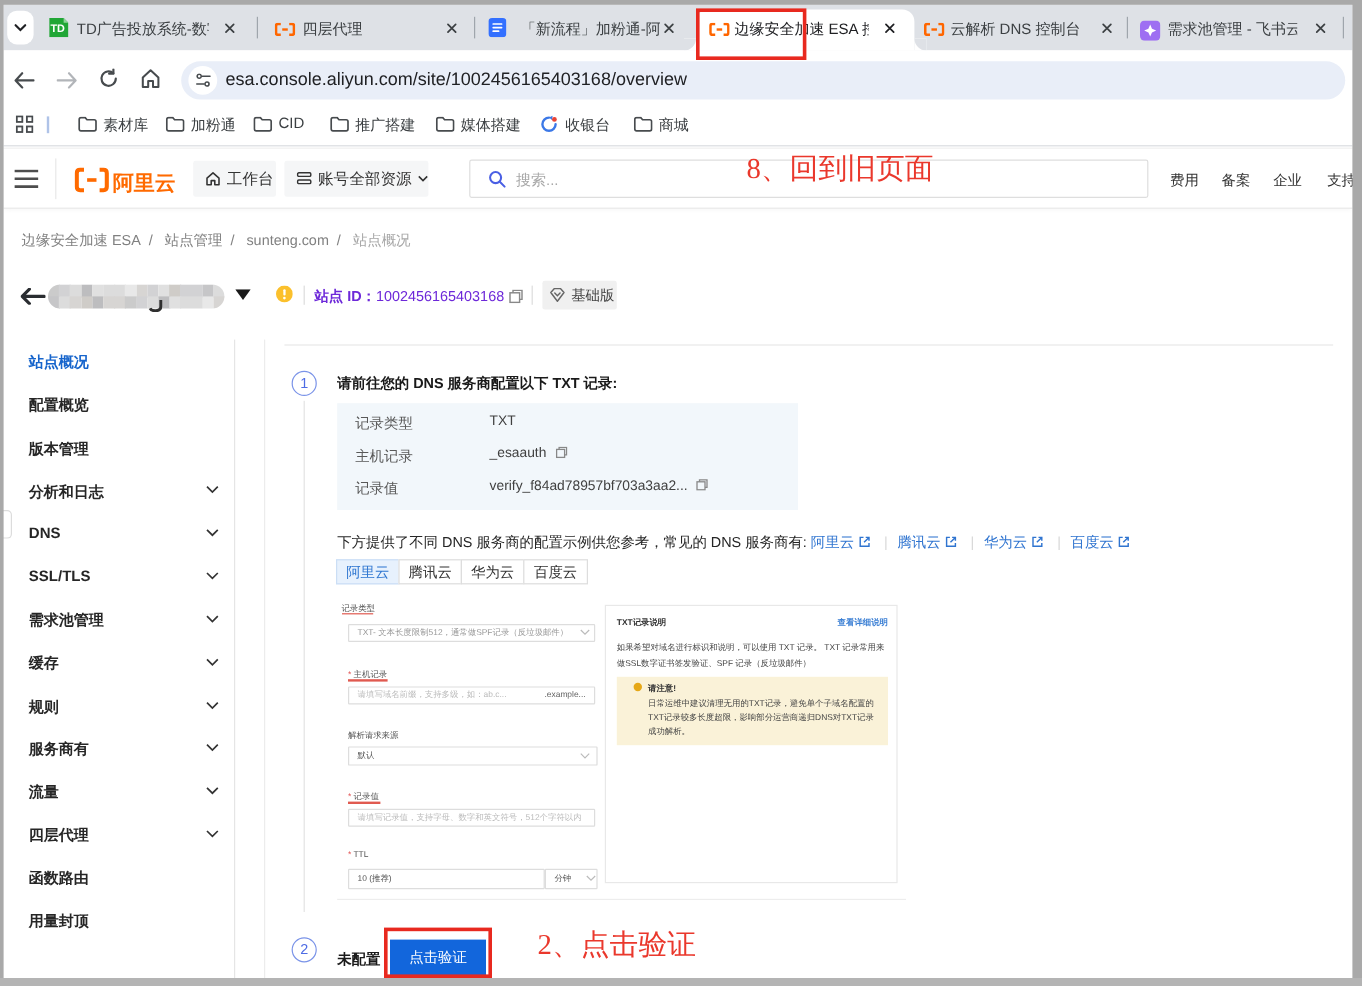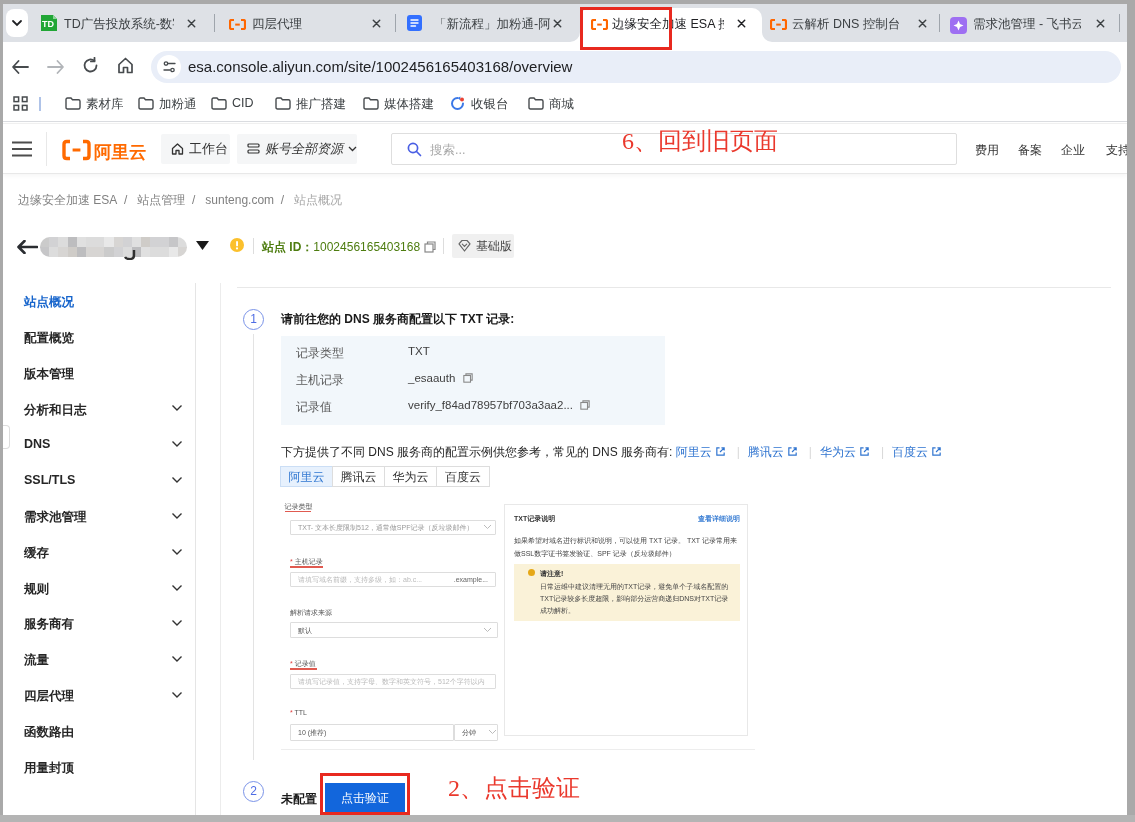--- a/index.html
+++ b/index.html
@@ -232,38 +232,38 @@
       <path d="M8 2.5 H4.8 Q2 2.5 2 5.3 V16.7 Q2 19.5 4.8 19.5 H8 M21 2.5 H24.2 Q27 2.5 27 5.3 V16.7 Q27 19.5 24.2 19.5 H21" stroke="#ff6a00" stroke-width="3.4" fill="none"></path>
       <rect x="10.6" y="9.5" width="7.8" height="3" fill="#ff6a00"></rect>
       <text x="32" y="19" font-size="17.5" font-weight="bold" fill="#ff6a00" font-family="Liberation Sans">阿里云</text>
     </svg>
     <div class="hbtn" style="left:158px;width:69px;padding-left:10px;">
       <svg width="13" height="12" viewBox="0 0 13 12" style="margin-right:5px">
           <path d="M1.5 5.5 L6.5 1 L11.5 5.5 V11 H8 V7.5 H5 V11 H1.5 Z" stroke="#333" stroke-width="1.3" fill="none" stroke-linejoin="round"></path>
         </svg>
       工作台
     </div>
-    <div class="hbtn" style="left:234px;width:120px;padding-left:10px;font-style:italic;">
+    <div class="hbtn" style="left:234px;width:120px;padding-left:10px;">
       <svg width="13" height="12" viewBox="0 0 13 12" style="margin-right:5px">
           <rect x="1" y="1" width="11" height="3" rx="1" stroke="#333" stroke-width="1.2" fill="none"></rect>
           <rect x="1" y="7" width="11" height="3" rx="1" stroke="#333" stroke-width="1.2" fill="none"></rect>
         </svg>
       账号全部资源
       <svg width="9" height="6" viewBox="0 0 9 6" style="margin-left:5px">
           <path d="M1 1 L4.5 4.5 L8 1" stroke="#333" stroke-width="1.3" fill="none"></path>
         </svg>
     </div>
     <div id="searchbox">
       <svg class="abs" style="left:15px;top:8px" width="15" height="15" viewBox="0 0 15 15">
           <circle cx="6" cy="6" r="4.6" stroke="#4a5fe4" stroke-width="1.7" fill="none"></circle>
           <path d="M9.5 9.5 L13.5 13.5" stroke="#4a5fe4" stroke-width="1.7" stroke-linecap="round"></path>
         </svg>
       <div class="abs" style="left:38px;top:8px;font-size:12.5px;color:#a8a8a8;">搜索...</div>
     </div>
-    <div id="anno1">6、回到旧页面</div>
+    <div id="anno1">8、回到旧页面</div>
     <div class="navlink" style="left:972px;">费用</div>
     <div class="navlink" style="left:1015px;">备案</div>
     <div class="navlink" style="left:1058px;">企业</div>
     <div class="navlink" style="left:1103px;text-align:right;">支持</div>
   </div>
 
   <div class="abs crumb" style="left:18px;top:192px;">边缘安全加速 ESA&nbsp;&nbsp;/&nbsp;&nbsp;&nbsp;站点管理&nbsp;&nbsp;/&nbsp;&nbsp;&nbsp;sunteng.com&nbsp;&nbsp;/&nbsp;&nbsp;&nbsp;<span style="color:#a6a6a6;">站点概况</span></div>
 
   <svg class="abs" style="left:17px;top:240px" width="21" height="14" viewBox="0 0 21 14">
       <path d="M7.5 1 L1.5 7 L7.5 13 M2 7 H20" stroke="#2a2d31" stroke-width="2.6" fill="none" stroke-linecap="round" stroke-linejoin="round"></path>
@@ -307,21 +307,21 @@
     </svg>
   <svg class="abs" style="left:196px;top:241px" width="13" height="9" viewBox="0 0 13 9">
       <path d="M0 0 H13 L6.5 9 Z" fill="#1a1a1a"></path>
     </svg>
   <svg class="abs" style="left:230px;top:238px" width="14" height="14" viewBox="0 0 14 14">
       <circle cx="7" cy="7" r="7" fill="#fbc02c"></circle>
       <rect x="6.1" y="3" width="1.9" height="5.3" rx="0.9" fill="#fff"></rect>
       <circle cx="7" cy="10.4" r="1.1" fill="#fff"></circle>
     </svg>
   <div class="abs" style="left:253px;top:238px;width:1px;height:16px;background:#ddd;"></div>
-  <div class="abs" style="left:262px;top:239px;font-size:12px;color:#4d7c0f;white-space:nowrap;"><b>站点 ID：</b><span style="font-size:12px;">1002456165403168</span></div>
+  <div class="abs" style="left:262px;top:239px;font-size:12px;color:#6d28d9;white-space:nowrap;"><b>站点 ID：</b><span style="font-size:12px;">1002456165403168</span></div>
   <svg class="abs" style="left:424px;top:241px" width="12" height="12" viewBox="0 0 12 12">
       <rect x="1" y="3" width="8" height="8" stroke="#888" stroke-width="1.2" fill="none"></rect>
       <path d="M3.5 3 V1 H11 V8.5 H9" stroke="#888" stroke-width="1.2" fill="none"></path>
     </svg>
   <div class="abs" style="left:443px;top:238px;width:1px;height:16px;background:#ddd;"></div>
   <div class="abs" style="left:452px;top:234px;width:62px;height:24px;background:#f0f0f0;border-radius:2px;font-size:12px;color:#444;line-height:24px;">
     <svg style="margin:0 5px 0 6px;vertical-align:-2px" width="13" height="13" viewBox="0 0 13 13">
         <path d="M4 1.5 H9 L12 4.8 L6.5 12 L1 4.8 Z" stroke="#666" stroke-width="1.2" fill="none" stroke-linejoin="round"></path>
         <path d="M4.3 5.2 L6.5 7.4 L8.7 5.2" stroke="#666" stroke-width="1.2" fill="none" stroke-linecap="round"></path>
       </svg>基础版</div>

